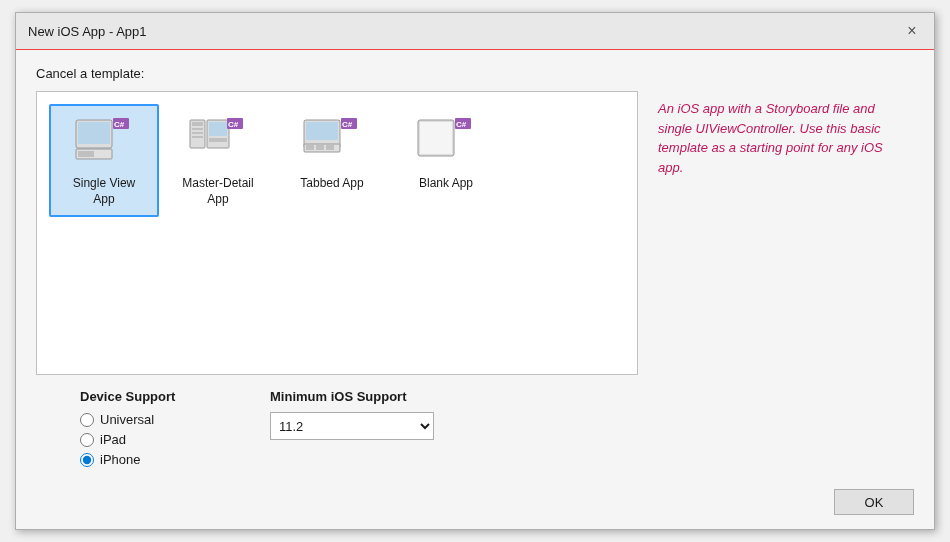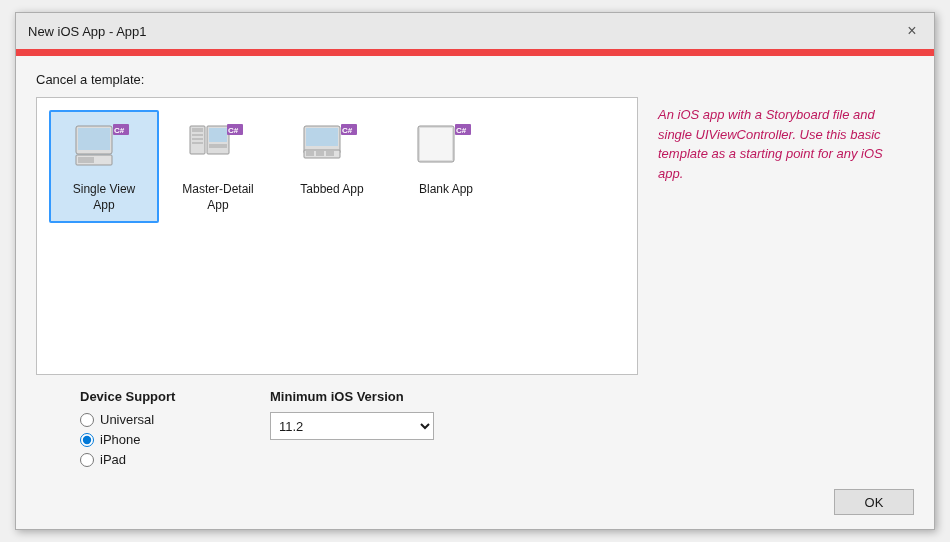--- a/index.html
+++ b/index.html
@@ -18,21 +18,21 @@
       width: 920px;
       height: 518px;
       background: #f5f5f5;
       border: 1px solid #adadad;
       box-shadow: 2px 2px 8px rgba(0,0,0,0.3);
       display: flex;
       flex-direction: column;
     }
     .title-bar {
       background: #e8e8e8;
-      border-bottom: 7px solid #ef4444;
+      border-bottom: 1px solid #ef4444;
       padding: 8px 12px;
       display: flex;
       align-items: center;
       justify-content: space-between;
       min-height: 34px;
     }
     .title-bar-text {
       font-size: 13px;
       font-weight: 400;
       color: #1a1a1a;
@@ -275,32 +275,32 @@
     <div class="bottom-area">
 
       <div class="device-support-section">
         <div class="section-title">Device Support</div>
         <div class="radio-group">
           <label class="radio-item">
             <input type="radio" name="device" value="universal" style="">
             <span>Universal</span>
           </label>
           <label class="radio-item">
+            <input type="radio" name="device" value="ipad" style="">
+            <span>iPad</span>
+          </label>
+          <label class="radio-item">
             <input type="radio" name="device" value="iphone" checked="" style="">
             <span>iPhone</span>
           </label>
-          <label class="radio-item">
-            <input type="radio" name="device" value="ipad" style="">
-            <span>iPad</span>
-          </label>
         </div>
       </div>
 
       <div class="min-ios-section">
-        <div class="min-ios-label">Minimum iOS Version</div>
+        <div class="min-ios-label">Minimum iOS Support</div>
         <select class="ios-select">
           <option value="8.0">8.0</option>
           <option value="9.0">9.0</option>
           <option value="10.0">10.0</option>
           <option value="11.0">11.0</option>
           <option value="11.2" selected="">11.2</option>
           <option value="12.0">12.0</option>
         </select>
       </div>
     </div>

